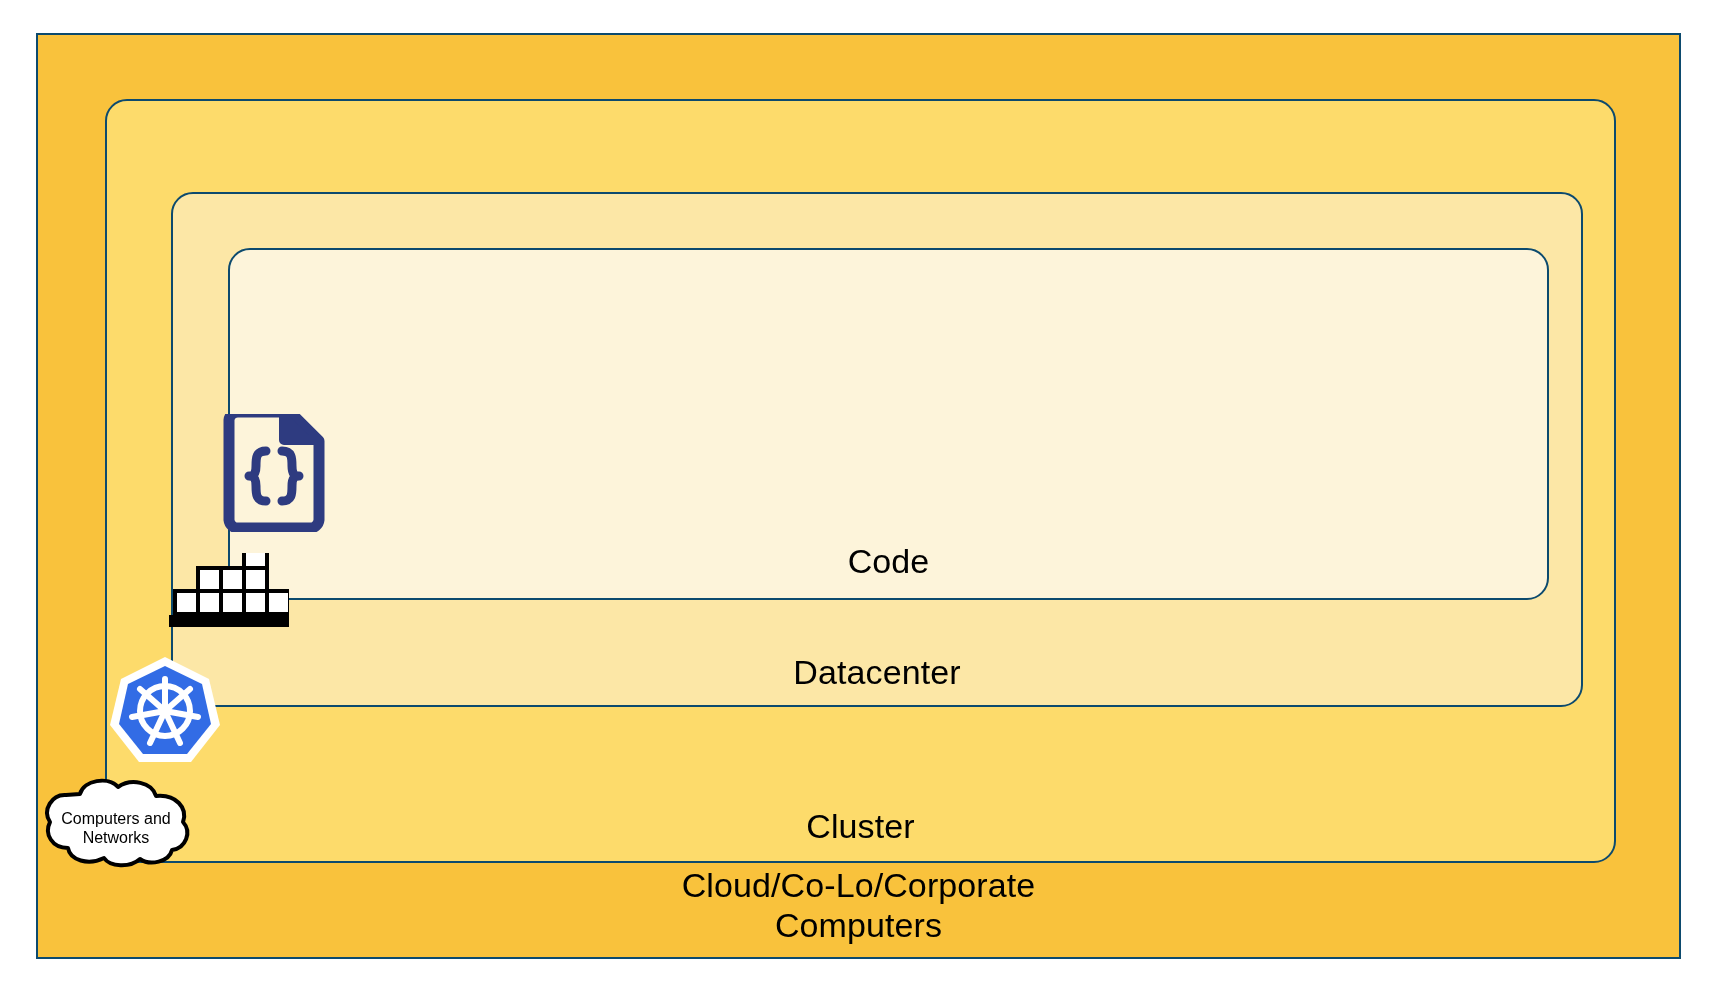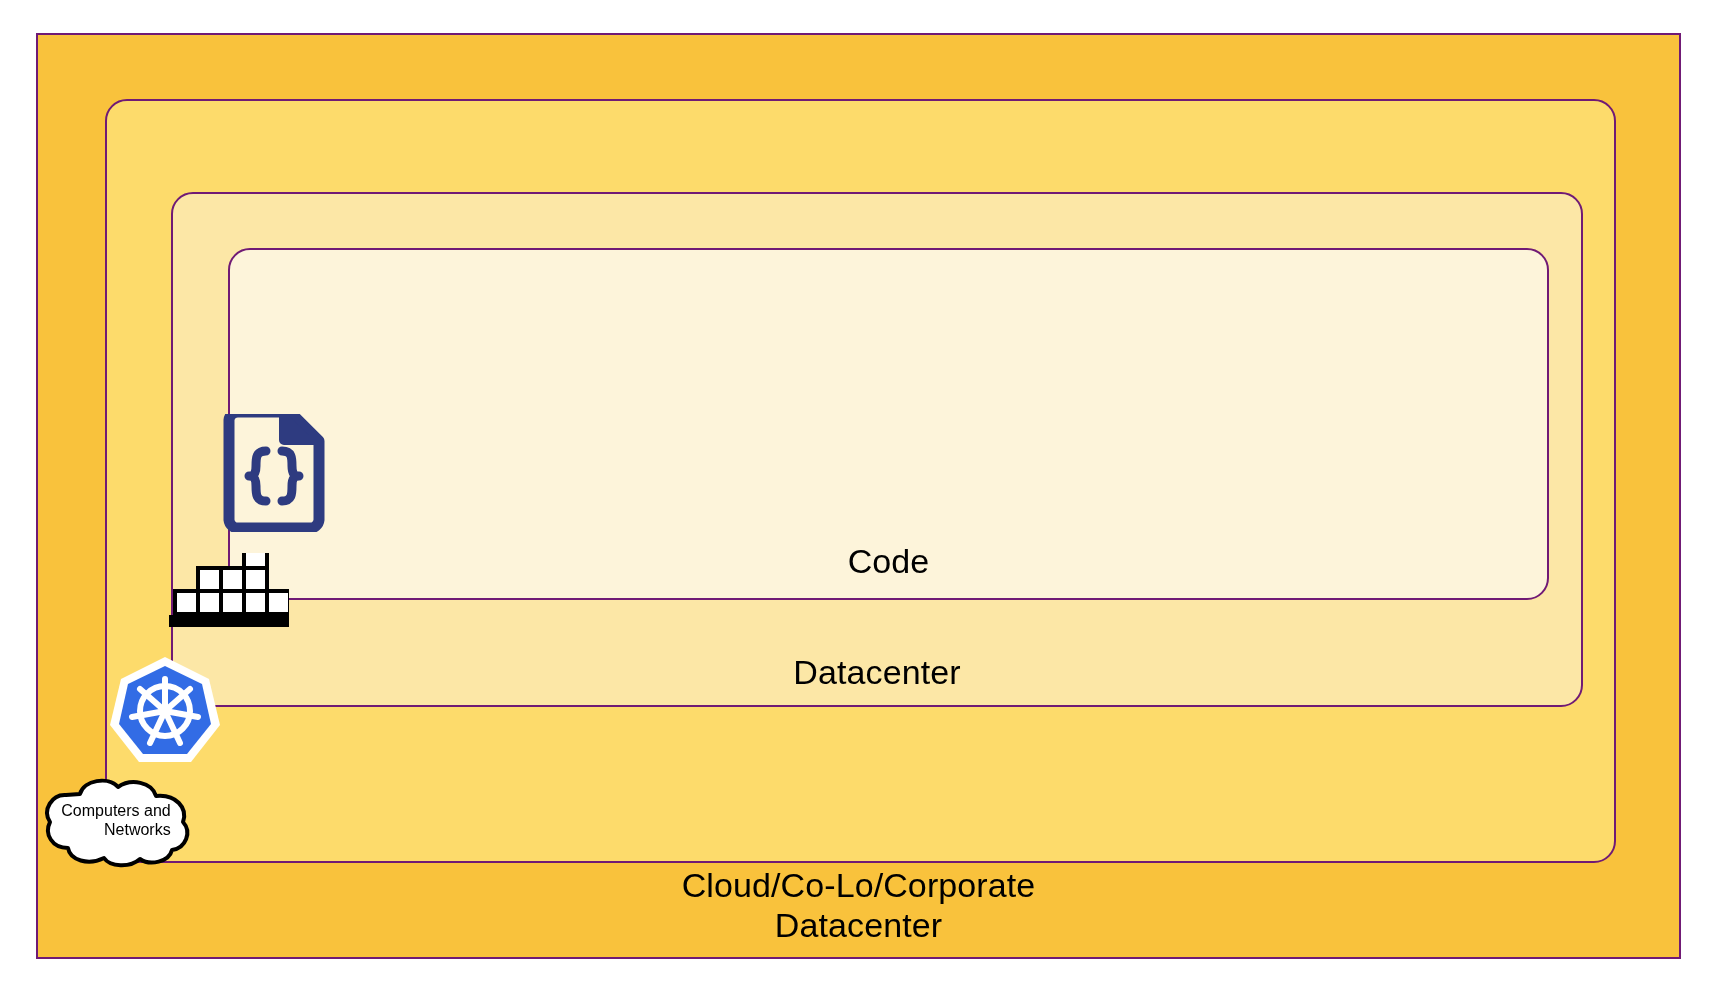--- a/index.html
+++ b/index.html
@@ -18,21 +18,21 @@
     width: 1720px;
     height: 992px;
     background: #ffffff;
     overflow: hidden;
   }
 
   
   .layer {
     position: absolute;
     box-sizing: border-box;
-    border: 2px solid #701a75;
+    border: 2px solid #0c4a6e;
   }
 
   #layer-datacenter {
     left: 36px;
     top: 33px;
     width: 1645px;
     height: 926px;
     background: #F9C23C;
     border-radius: 0;
   }
@@ -137,31 +137,31 @@
 
   #cloud-callout svg {
     position: absolute;
     left: 0;
     top: 0;
   }
 
   #cloud-callout-text {
     position: absolute;
     left: 0;
-    top: 0;
+    top: 8px;
     width: 160px;
     height: 92px;
     display: flex;
     flex-direction: column;
     align-items: center;
     justify-content: center;
     color: #000000;
     font-size: 16px;
     line-height: 19px;
-    text-align: right;
+    text-align: center;
     white-space: pre-line;
     padding-bottom: 4px;
     box-sizing: border-box;
   }
 </style>
 </head>
 <body>
 
 <div id="canvas">
 
@@ -171,24 +171,25 @@
 
       <div class="layer" id="layer-container">
 
         <div class="layer" id="layer-code">
           <div class="layer-label" id="label-code">Code</div>
         </div>
 
         <div class="layer-label" id="label-container">Datacenter</div>
       </div>
 
+      <div class="layer-label" id="label-cluster">Cluster</div>
     </div>
 
     <div class="layer-label" id="label-datacenter">Cloud/Co-Lo/Corporate
-Datacenter</div>
+Computers</div>
   </div>
 
   <div class="icon-wrap" id="icon-code-file">
     <svg viewBox="0 0 104 118" width="104" height="118" aria-hidden="true">
       <path d="M13 9 A9 9 0 0 1 22 1 L74 1 L103 30 L103 109 A9 9 0 0 1 94 117 L22 117 A9 9 0 0 1 13 109 Z" fill="none" stroke="#2E3B80" stroke-width="11" stroke-linejoin="round" stroke-linecap="round" transform="translate(-6,-3)"></path>
       <path d="M68 0 L68 29 L98 29" fill="#2E3B80" stroke="#2E3B80" stroke-width="10" stroke-linejoin="round" transform="translate(-6,-3)"></path>
       <path d="M44 37 C34 37 34 44 34 52 C34 60 32 62 27 62 C32 62 34 64 34 72 C34 80 34 87 44 87" fill="none" stroke="#2E3B80" stroke-width="9" stroke-linecap="round" stroke-linejoin="round"></path>
       <path d="M60 37 C70 37 70 44 70 52 C70 60 72 62 77 62 C72 62 70 64 70 72 C70 80 70 87 60 87" fill="none" stroke="#2E3B80" stroke-width="9" stroke-linecap="round" stroke-linejoin="round"></path>
     </svg>
   </div>

